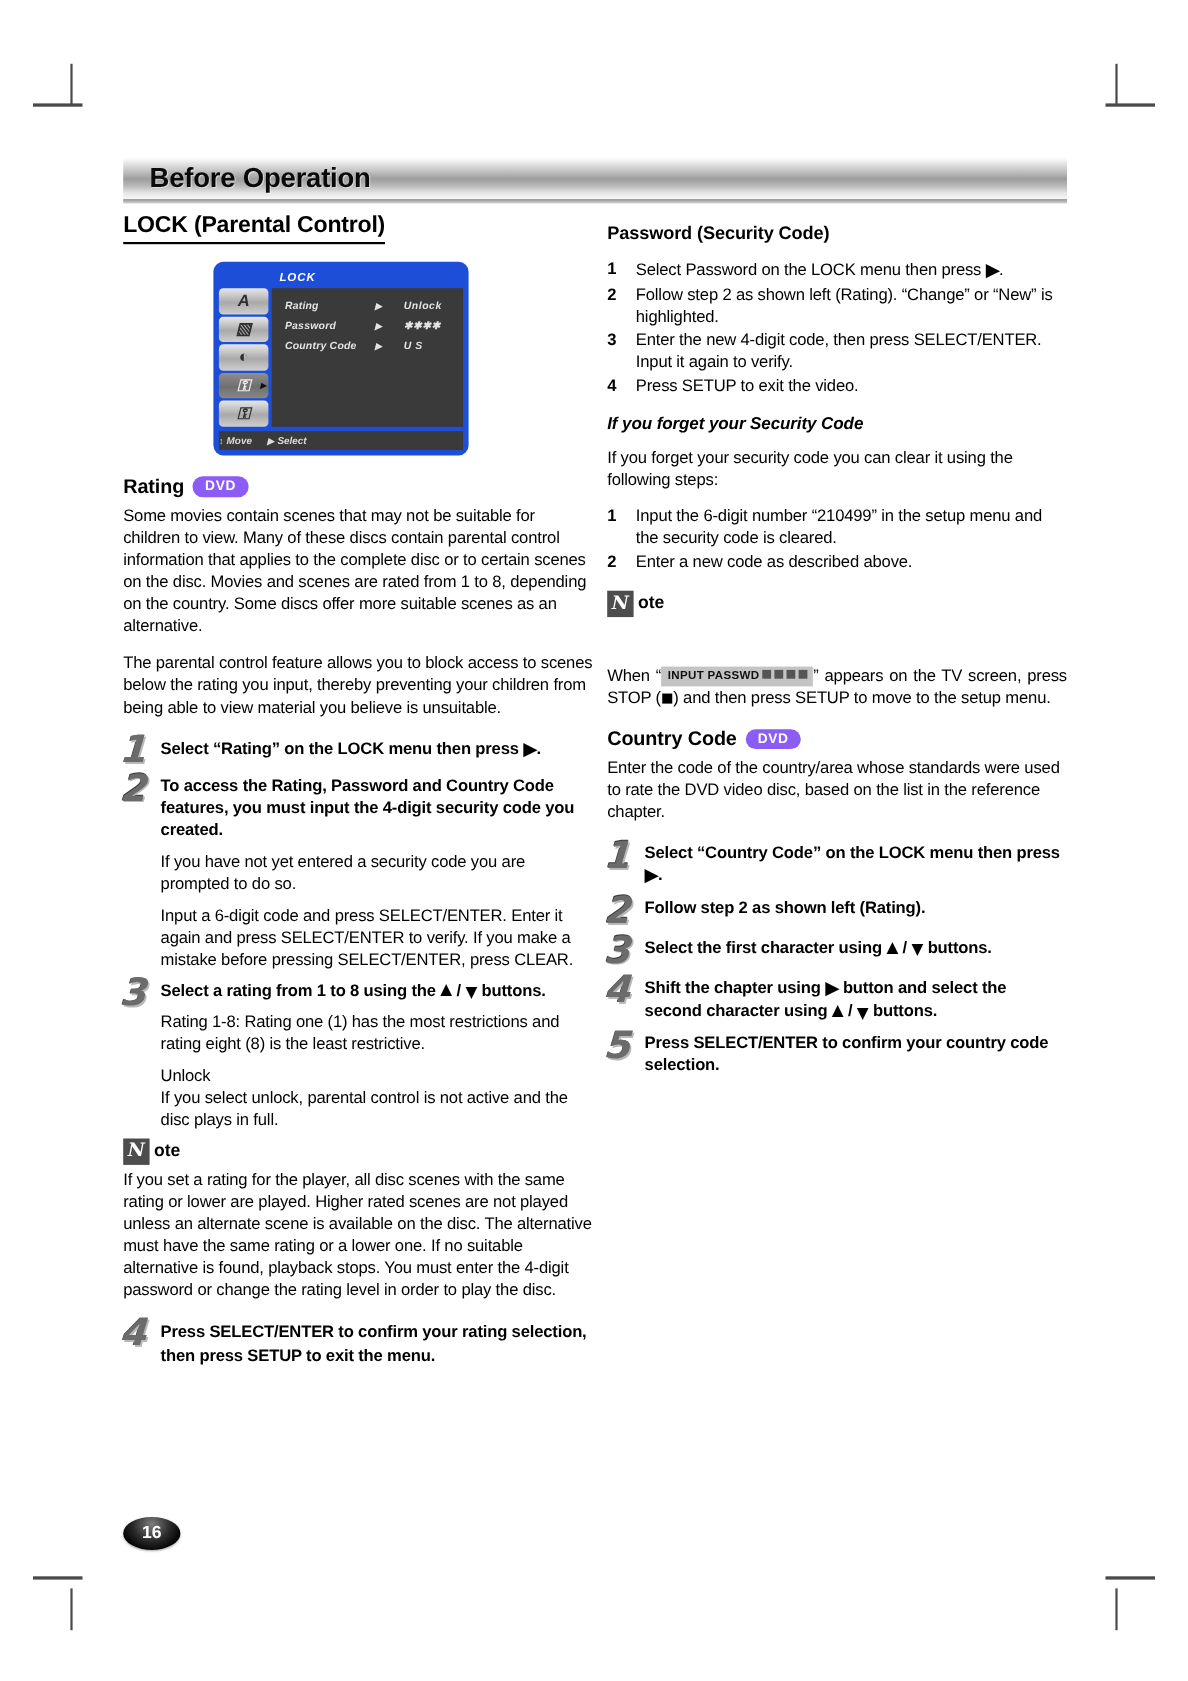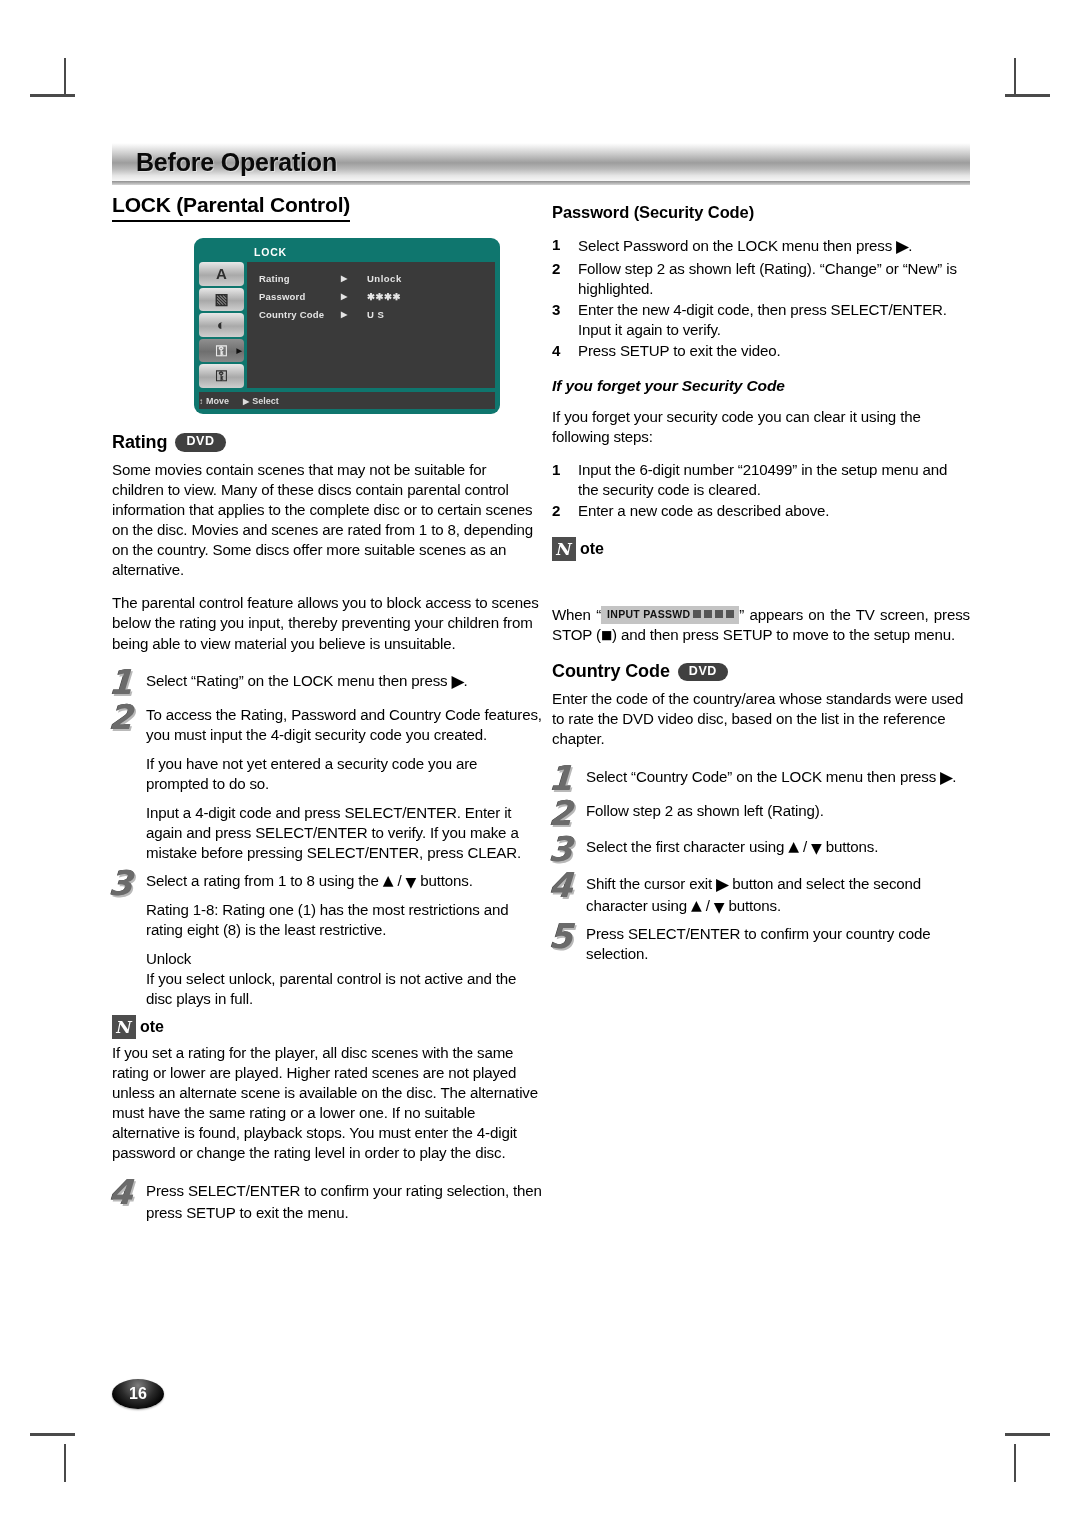--- a/index.html
+++ b/index.html
@@ -61,21 +61,21 @@
   h3.sec-dvd {
     font-size: 18px; font-weight: bold; margin: 0 0 7px 0;
     display: flex; align-items: center; gap: 8px; letter-spacing: -0.1px;
   }
   h4.italic-sub {
     font-size: 15.5px; font-weight: bold; font-style: italic;
     margin: 0 0 12px 0; letter-spacing: -0.1px;
   }
 
   .dvd-badge {
-    display: inline-block; background: #404040; color: #fff;
+    display: inline-block; background: #8b5cf6; color: #fff;
     font-size: 12.5px; font-weight: bold; letter-spacing: 0.6px;
     border-radius: 11px; padding: 2px 11px 3px 11px;
     line-height: 1.05;
   }
 
   
   p.body {
     font-size: 15.1px; line-height: 1.33; margin: 0 0 13px 0;
     text-align: left; letter-spacing: -0.15px;
   }
@@ -93,21 +93,21 @@
     line-height: 0.88; color: #6b6b6b;
     text-shadow: 1.5px 1.5px 0 #b9b9b9, -0.5px -0.5px 0 #3a3a3a;
     font-family: "DejaVu Sans", sans-serif;
     padding-top: 1px; text-align: left;
     transform: skewX(-6deg);
   }
   .step-body {
     flex: 1 1 auto; font-size: 15.1px; line-height: 1.32;
     letter-spacing: -0.15px; padding-top: 3px;
   }
-  .step-body .lead { font-weight: normal; }
+  .step-body .lead { font-weight: bold; }
   .step-body p { margin: 0 0 9px 0; }
   .step-body p:last-child { margin-bottom: 0; }
 
   
   ol.small-steps { list-style: none; margin: 0 0 16px 0; padding: 0; }
   ol.small-steps li {
     position: relative; padding-left: 26px;
     font-size: 15.1px; line-height: 1.33; letter-spacing: -0.15px;
     margin-bottom: 1px;
   }
@@ -140,24 +140,24 @@
     font-size: 10.5px; font-weight: bold; letter-spacing: 0.3px;
     padding: 2px 5px 2px 6px; vertical-align: 2px; white-space: nowrap;
   }
   .passwd-chip .sq {
     display: inline-block; width: 8px; height: 8px;
     background: #555; margin-left: 3px; vertical-align: 0px;
   }
 
   
   .osd {
-    position: relative; width: 306px; height: 176px;
+    position: relative; width: 232px; height: 176px;
     margin: 6px 0 0 82px;
-    background: #0f766e; border-radius: 9px;
-    padding: 5px; overflow: hidden;
+    background: #1d4ed8; border-radius: 9px;
+    padding: 5px; overflow: hidden; font-style: italic;
   }
   .osd-title {
     color: #fff; font-size: 10.5px; font-weight: bold;
     letter-spacing: 0.8px; padding: 3px 0 4px 55px;
   }
   .osd-main { display: flex; height: 126px; }
   .osd-side {
     width: 48px; display: flex; flex-direction: column;
     gap: 2px; padding-right: 3px;
   }
@@ -292,21 +292,21 @@
           <span class="glyph g-right lead">▶</span><span class="lead">.</span></p>
       </div>
     </div>
 
     
     <div class="step">
       <div class="step-num">2</div>
       <div class="step-body">
         <p class="lead">To access the Rating, Password and Country Code features, you must input the 4-digit security code you created.</p>
         <p>If you have not yet entered a security code you are prompted to do so.</p>
-        <p>Input a 4-digit code and press SELECT/ENTER. Enter it again and press SELECT/ENTER to verify. If you make a mistake before pressing SELECT/ENTER, press CLEAR.</p>
+        <p>Input a 6-digit code and press SELECT/ENTER. Enter it again and press SELECT/ENTER to verify. If you make a mistake before pressing SELECT/ENTER, press CLEAR.</p>
       </div>
     </div>
 
     
     <div class="step">
       <div class="step-num">3</div>
       <div class="step-body">
         <p><span class="lead">Select a rating from 1 to 8 using the</span>
           <span class="glyph g-up lead">▲</span><span class="lead"> / </span><span class="glyph g-down lead">▼</span>
           <span class="lead">buttons.</span></p>
@@ -398,21 +398,21 @@
       <div class="step-body">
         <p><span class="lead">Select the first character using</span>
           <span class="glyph g-up lead">▲</span><span class="lead"> / </span><span class="glyph g-down lead">▼</span>
           <span class="lead">buttons.</span></p>
       </div>
     </div>
 
     <div class="step">
       <div class="step-num">4</div>
       <div class="step-body">
-        <p><span class="lead">Shift the cursor exit</span>
+        <p><span class="lead">Shift the chapter using</span>
           <span class="glyph g-right lead">▶</span>
           <span class="lead">button and select the second character using</span>
           <span class="glyph g-up lead">▲</span><span class="lead"> / </span><span class="glyph g-down lead">▼</span>
           <span class="lead">buttons.</span></p>
       </div>
     </div>
 
     <div class="step">
       <div class="step-num">5</div>
       <div class="step-body">

